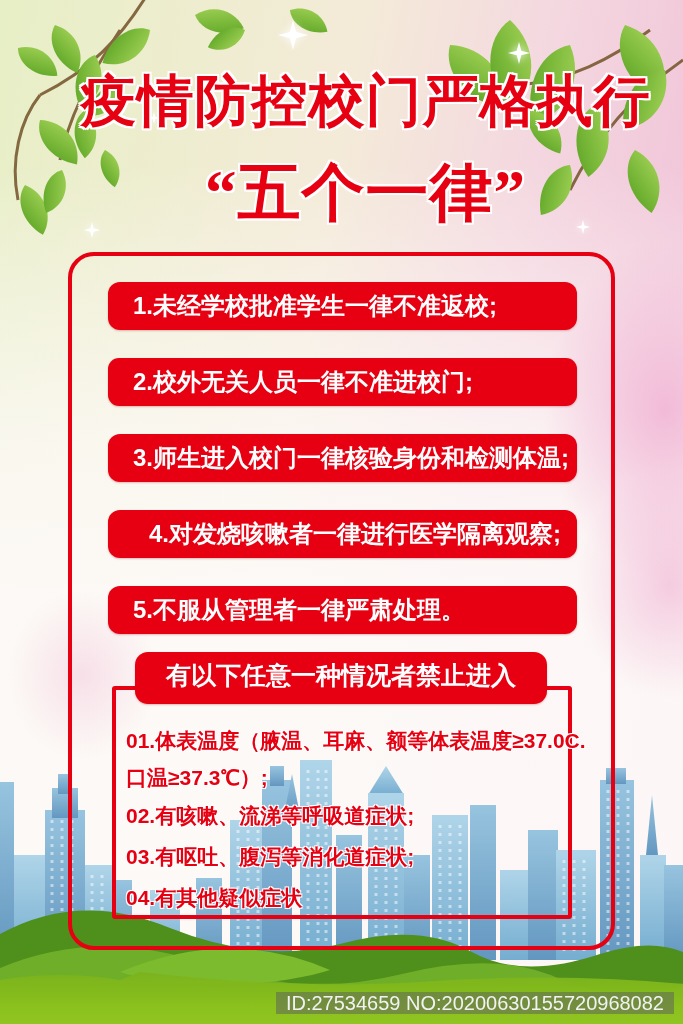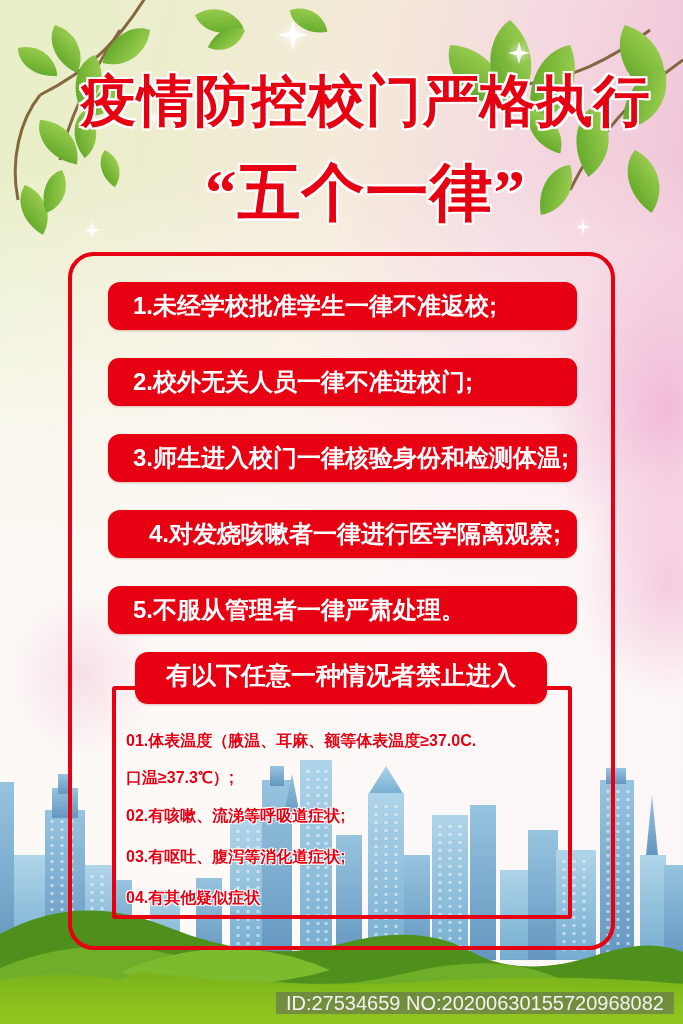--- a/index.html
+++ b/index.html
@@ -36,21 +36,21 @@
   }
   #rule-1{top:282px;} #rule-2{top:358px;border-radius:11px;} #rule-3{top:434px;} #rule-4{top:510px;text-align:center;} #rule-5{top:586px;}
   
   #forbidden-box{position:absolute;left:112px;top:686px;width:460px;height:233px;border:4px solid #e60012;border-radius:3px;box-sizing:border-box;}
   #forbidden-header{
     position:absolute;left:135px;top:652px;width:412px;height:52px;border-radius:13px;
     background:#e60012;color:#fff;font-weight:700;font-size:25px;line-height:46px;text-align:center;
     white-space:nowrap;box-shadow:0 1px 2px rgba(150,0,10,.25);
   }
   .forbidden-line{
-    position:absolute;left:126px;width:440px;color:#e60012;font-weight:700;font-size:16px;line-height:27px;
+    position:absolute;left:126px;width:440px;color:#e60012;font-weight:700;font-size:21px;line-height:27px;
     text-shadow:-1px -1px 0 #fff,1px -1px 0 #fff,-1px 1px 0 #fff,1px 1px 0 #fff;white-space:nowrap;
   }
   #fl-1{top:727px;} #fl-2{top:764px;} #fl-3{top:802px;} #fl-4{top:843px;} #fl-5{top:884px;}
   
   #watermark-bar{position:absolute;left:0;bottom:0;width:100%;height:41px;background:linear-gradient(180deg,rgba(125,180,20,.25),rgba(135,190,22,.1));}
   #site-logo{position:absolute;left:26px;bottom:7px;color:#fff;display:flex;align-items:baseline;gap:10px;text-shadow:0 1px 2px rgba(60,110,10,.6);}
   #site-name{font-size:29px;font-weight:700;letter-spacing:2px;}
   #site-url{font-size:22px;font-weight:700;font-style:italic;}
   #id-badge{
     position:absolute;right:9px;bottom:10px;background:rgba(95,100,90,.55);

